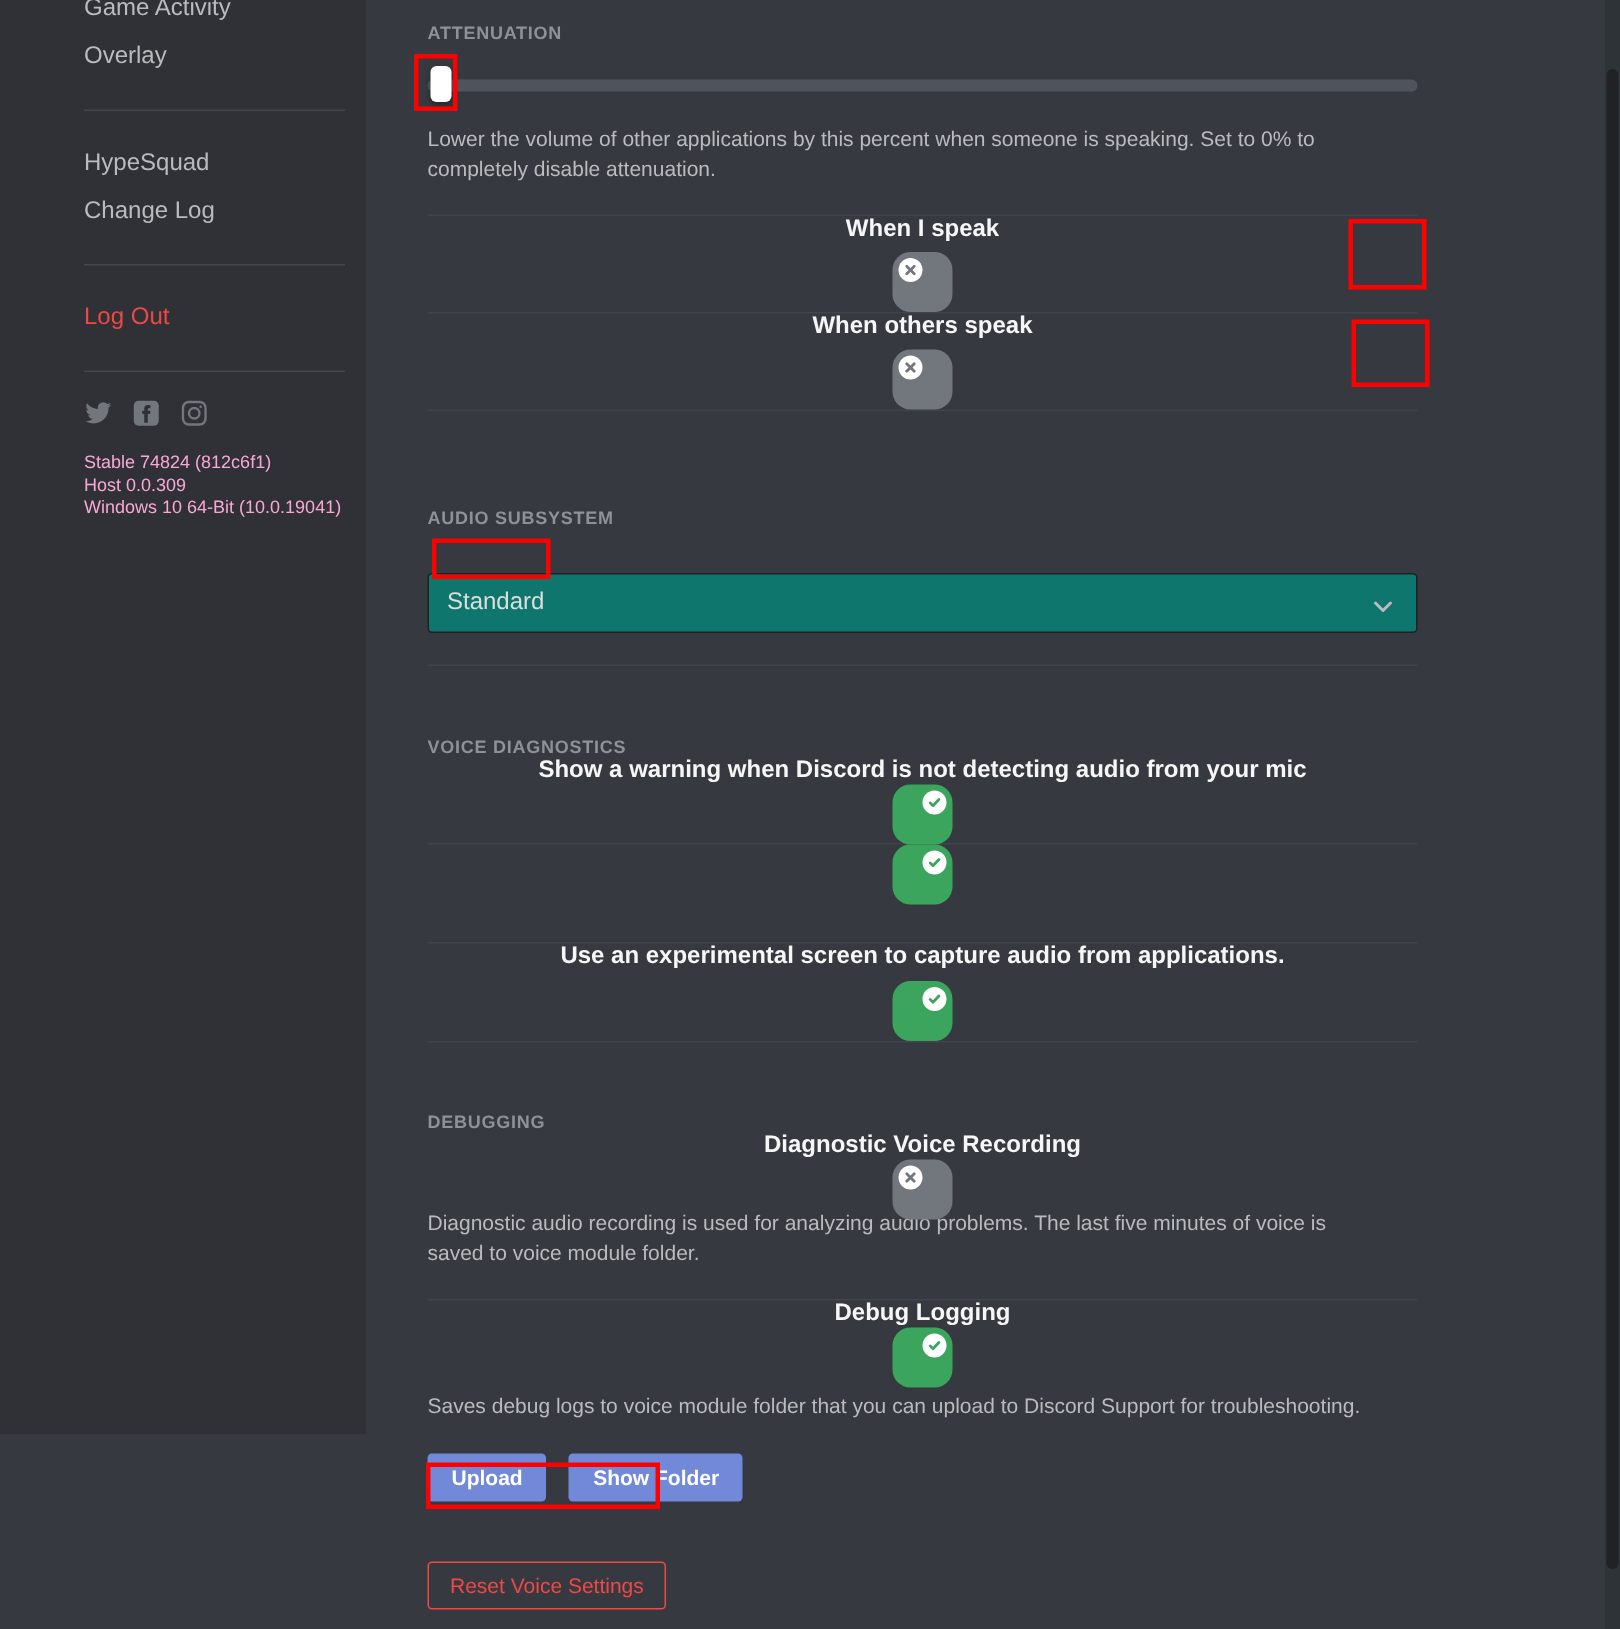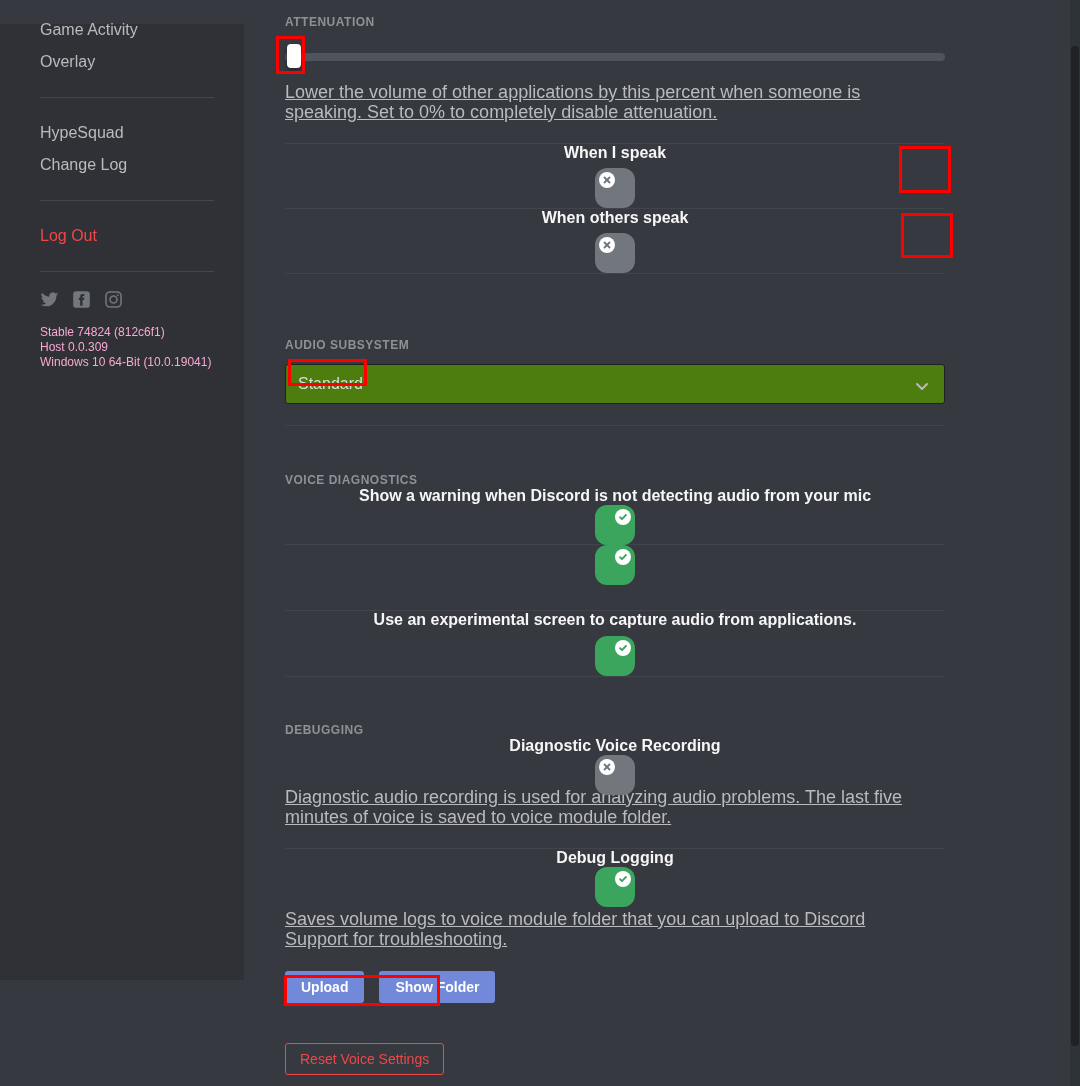--- a/index.html
+++ b/index.html
@@ -10,23 +10,22 @@
     overflow: hidden;
   }
   .app { position: relative; width: 1080px; height: 1086px; display: flex; background:#36393f; }
 
   
   .sidebar {
     width: 244px; height: 956px;
     background: #2f3136;
     position: relative;
     flex: 0 0 244px;
-    padding-left: 40px;
+    padding-left: 56px;
     padding-top: 0;
-    margin-top: 24px;
   }
   .nav-item {
     height: 32px;
     line-height: 32px;
     font-size: 16px;
     color: #b9bbbe;
     white-space: nowrap;
   }
   .nav-item.first { margin-top: -10px; }
   .nav-item.logout { color: #f04747; }
@@ -80,25 +79,24 @@
   .slider-thumb {
     position: absolute;
     left: 2px; top: 0px;
     width: 14px; height: 24px;
     border-radius: 4px;
     background: #ffffff;
     box-shadow: 0 2px 4px rgba(0,0,0,.35);
   }
   .desc {
     margin-top: 14px;
-    font-size: 18px;
+    font-size: 14px;
     line-height: 20px;
     color: #b9bbbe;
     max-width: 632px;
-    text-decoration: underline;
   }
 
   .row-div { width: 660px; height: 1px; background: #40444b; }
 
   .switch-row {
     display: flex;
     align-items: center;
     justify-content: space-between;
     width: 660px;
     height: 64px;
@@ -128,22 +126,22 @@
     display: flex; align-items: center; justify-content: center;
   }
   .toggle.off .knob { left: 4px; }
   .toggle.on  .knob { left: 20px; }
   .knob svg { display: block; }
 
   
   .dropdown {
     position: relative;
     width: 660px; height: 40px;
-    margin-top: 12px;
-    background: #4d7c0f;
+    margin-top: 30px;
+    background: #0f766e;
     border: 1px solid #1f2124;
     border-radius: 3px;
     display: flex;
     align-items: center;
     padding: 16px 12px;
   }
   .dropdown .value { font-size: 16px; color: #dcddde; }
   .dropdown .chev { position: absolute; right: 14px; top: 13px; }
 
   
@@ -391,21 +389,21 @@
         <span class="label">Debug Logging</span>
         <span class="toggle on">
           <span class="knob">
             <svg width="10" height="10" viewBox="0 0 12 12" fill="none" stroke="#3ba55d" stroke-width="2.2" stroke-linecap="round" stroke-linejoin="round">
               <polyline points="2.5,6.3 4.8,8.6 9.5,3.6"></polyline>
             </svg>
           </span>
         </span>
       </div>
 
-      <div class="desc" style="margin-top:4px">Saves volume logs to voice module folder that you can upload to Discord Support for troubleshooting.</div>
+      <div class="desc" style="margin-top:4px">Saves debug logs to voice module folder that you can upload to Discord Support for troubleshooting.</div>
 
       <div class="btn-row">
         <button class="btn">Upload</button>
         <button class="btn">Show Folder</button>
       </div>
 
       <div style="height:40px"></div>
       <button class="btn-danger">Reset Voice Settings</button>
 
     </div>

